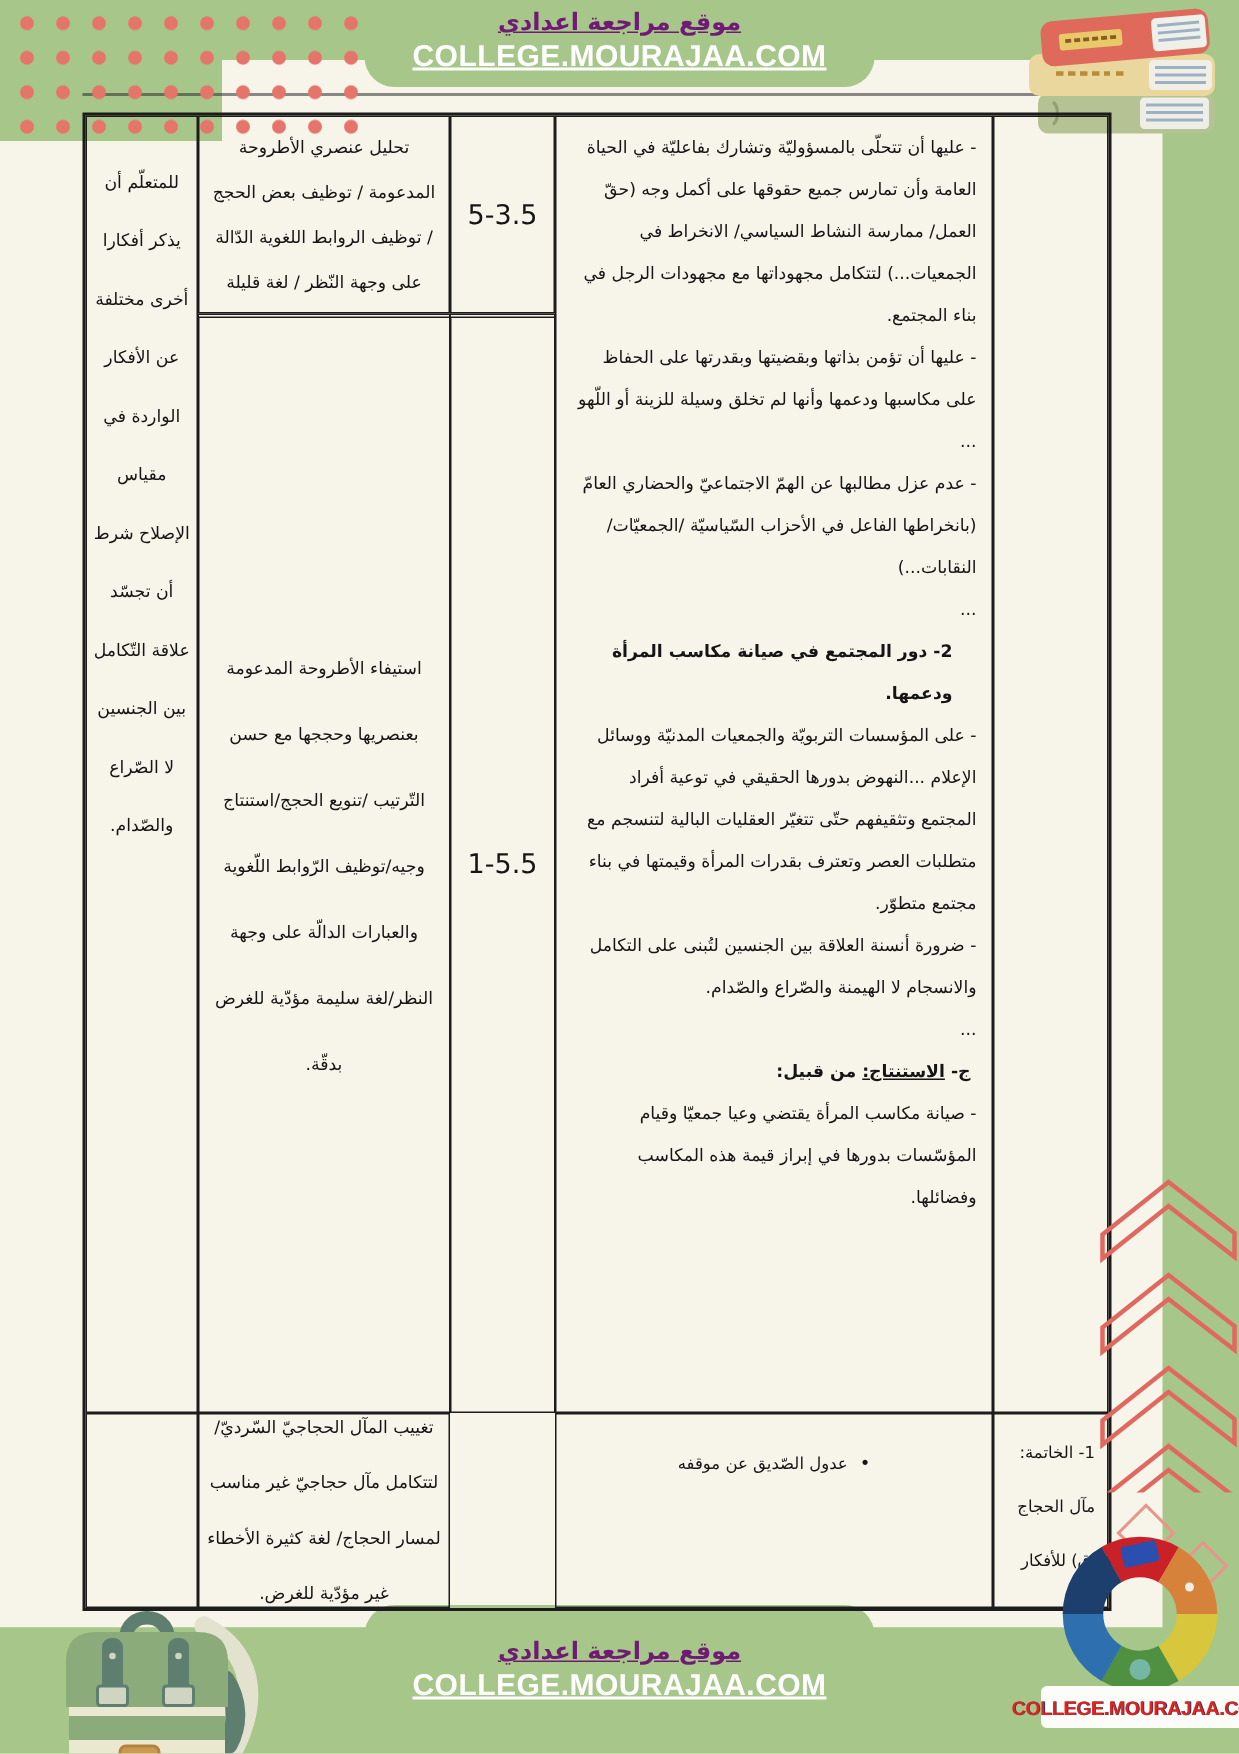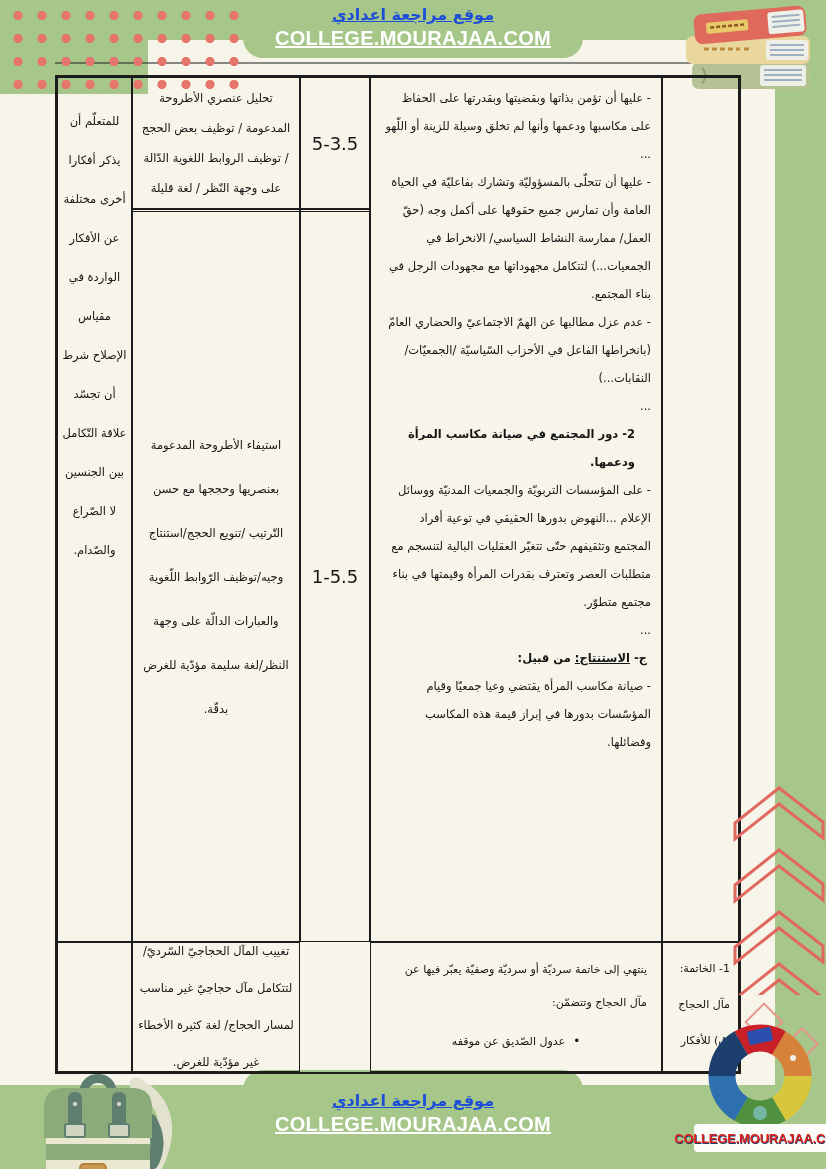--- a/index.html
+++ b/index.html
@@ -11,21 +11,21 @@
   
   .paper{position:absolute;left:0;top:40px;width:775px;height:1045px;background:#f7f4ea;}
   .scan-line{position:absolute;left:55px;top:62px;width:700px;height:2px;background:rgba(45,45,45,.55);z-index:4;}
   
   .band{position:absolute;left:0;width:826px;background:#a6c789;}
   .band.top{top:0;height:40px;z-index:3;}
   .band.bottom{bottom:0;height:84px;z-index:2;}
   .bump{position:absolute;left:243px;width:340px;background:#a6c789;z-index:3;text-align:center;}
   .bump.top{top:0;height:58px;border-radius:0 0 20px 20px;}
   .bump.bottom{top:1070px;height:60px;border-radius:20px 20px 0 0;z-index:2;}
-  .site-ar{color:#1d4ed8;font-weight:bold;font-size:16px;line-height:22px;text-decoration:underline;margin-top:4px;font-family:"DejaVu Sans",sans-serif;}
+  .site-ar{color:#701a75;font-weight:bold;font-size:16px;line-height:22px;text-decoration:underline;margin-top:4px;font-family:"DejaVu Sans",sans-serif;}
   .site-domain{color:#fff;font-weight:bold;font-size:20px;line-height:24px;letter-spacing:.3px;text-decoration:underline;font-family:"Liberation Sans","DejaVu Sans",sans-serif;}
   .footer-text{position:absolute;left:243px;top:1086px;width:340px;text-align:center;z-index:3;}
   
   .corner-green{position:absolute;left:0;top:40px;width:148px;height:54px;background:#a6c789;z-index:3;}
   .dots{position:absolute;left:0;top:0;width:252px;height:94px;z-index:4;
     background-image:radial-gradient(circle,#e5756b 4.2px,rgba(0,0,0,0) 5px);
     background-size:24px 23px;background-position:6px 4px;}
   
   .rubric{
     position:absolute;left:55px;top:75px;width:682px;height:995px;z-index:5;
@@ -101,45 +101,45 @@
     <rect x="26" y="17" width="42" height="11" rx="2" fill="#e8c96a"></rect>
     <path d="M30 22h34" stroke="#8a5a20" stroke-width="2.5" stroke-dasharray="4 2" fill="none"></path>
   </g>
 </svg>
 
 <div class="rubric">
 
   <div class="cell cell-ending-label"></div>
 
   <div class="cell cell-answer">
+    <p>- عليها أن تتحلّى بالمسؤوليّة وتشارك بفاعليّة في الحياة العامة وأن تمارس جميع حقوقها على أكمل وجه (حقّ العمل/ ممارسة النشاط السياسي/ الانخراط في الجمعيات...) لتتكامل مجهوداتها مع مجهودات الرجل في بناء المجتمع.</p>
     <p>- عليها أن تؤمن بذاتها وبقضيتها وبقدرتها على الحفاظ على مكاسبها ودعمها وأنها لم تخلق وسيلة للزينة أو اللّهو ...</p>
-    <p>- عليها أن تتحلّى بالمسؤوليّة وتشارك بفاعليّة في الحياة العامة وأن تمارس جميع حقوقها على أكمل وجه (حقّ العمل/ ممارسة النشاط السياسي/ الانخراط في الجمعيات...) لتتكامل مجهوداتها مع مجهودات الرجل في بناء المجتمع.</p>
     <p>- عدم عزل مطالبها عن الهمّ الاجتماعيّ والحضاري العامّ (بانخراطها الفاعل في الأحزاب السّياسيّة /الجمعيّات/ النقابات...)</p>
     <p>...</p>
     <p class="p-bold">2- دور المجتمع في صيانة مكاسب المرأة ودعمها.</p>
     <p>- على المؤسسات التربويّة والجمعيات المدنيّة ووسائل الإعلام ...النهوض بدورها الحقيقي في توعية أفراد المجتمع وتثقيفهم حتّى تتغيّر العقليات البالية لتنسجم مع متطلبات العصر وتعترف بقدرات المرأة وقيمتها في بناء مجتمع متطوّر.</p>
+    <p>- ضرورة أنسنة العلاقة بين الجنسين لتُبنى على التكامل والانسجام لا الهيمنة والصّراع والصّدام.</p>
     <p>...</p>
     <p class="p-conc"><span>ج- </span><span class="u">الاستنتاج:</span><span> من قبيل:</span></p>
     <p>- صيانة مكاسب المرأة يقتضي وعيا جمعيّا وقيام المؤسّسات بدورها في إبراز قيمة هذه المكاسب وفضائلها.</p>
   </div>
 
   <div class="cell cell-score-1 score">5-3.5</div>
   <div class="cell cell-crit-1">تحليل عنصري الأطروحة المدعومة / توظيف بعض الحجج / توظيف الروابط اللغوية الدّالة على وجهة النّظر / لغة قليلة الأخطاء مؤدّية للغرض.</div>
 
   <div class="cell cell-note">للمتعلّم أن يذكر أفكارا أخرى مختلفة عن الأفكار الواردة في مقياس الإصلاح شرط أن تجسّد علاقة التّكامل بين الجنسين لا الصّراع والصّدام.</div>
 
   <div class="cell cell-score-2 score dbl">1-5.5</div>
   <div class="cell cell-crit-2 dbl">استيفاء الأطروحة المدعومة بعنصريها وحججها مع حسن التّرتيب /تنويع الحجج/استنتاج وجيه/توظيف الرّوابط اللّغوية والعبارات الدالّة على وجهة النظر/لغة سليمة مؤدّية للغرض بدقّة.</div>
 
   <div class="cell cell-ending-label3">
     <div>1- الخاتمة: مآل الحجاج</div>
     <div>اق) للأفكار</div>
   </div>
   <div class="cell cell-ending-text">
-    <div>ينتهي إلى خاتمة سرديّة أو سرديّة وصفيّة يعبّر فيها عن مآل الحجاج وتتضمّن:</div>
     <div class="bullet-line"><span class="bullet-glyph">•</span><span>عدول الصّديق عن موقفه</span></div>
   </div>
   <div class="cell cell-crit-3">تغييب المآل الحجاجيّ السّرديّ/لتتكامل مآل حجاجيّ غير مناسب لمسار الحجاج/ لغة كثيرة الأخطاء غير مؤدّية للغرض.</div>
   <div class="cell cell-empty"></div>
 </div>
 
 <svg class="chevrons" width="95" height="212" viewBox="0 0 95 212">
   <g fill="none" stroke="#e0685f" stroke-width="3">
     <path d="M4 40 L48 5 L92 39 L92 55 L48 21 L4 56 Z"></path>
     <path d="M4 102 L48 67 L92 101 L92 117 L48 83 L4 118 Z"></path>

